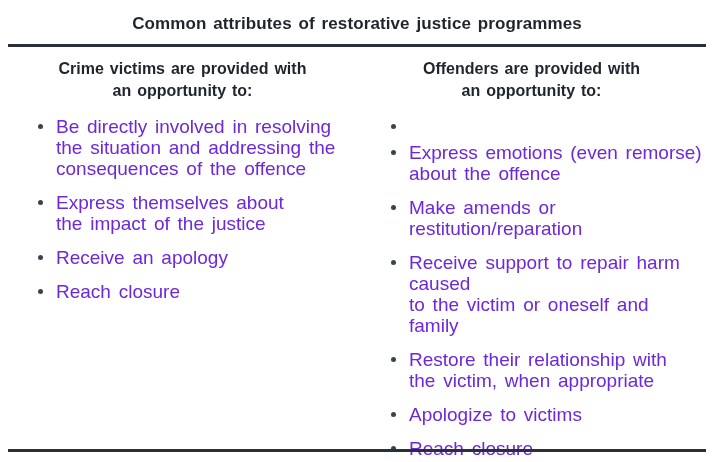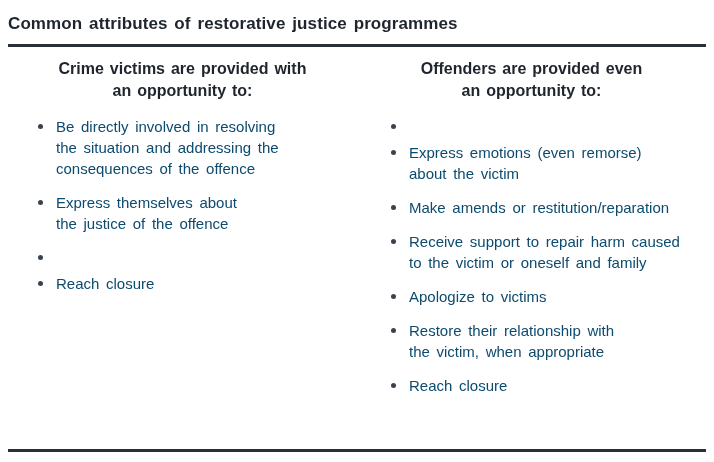--- a/index.html
+++ b/index.html
@@ -11,20 +11,21 @@
     position: relative;
     width: 714px;
     height: 462px;
     box-sizing: border-box;
     background: #ffffff;
     font-family: "Liberation Sans", "DejaVu Sans", sans-serif;
     padding: 10px 8px 0 8px;
     overflow: hidden;
   }
   .title {
+    text-align: center;
     font-weight: bold;
     font-size: 17px;
     line-height: 22px;
     color: #1f252d;
     word-spacing: 2px;
     letter-spacing: 0.1px;
     margin-top: 3px;
   }
   .rule {
     height: 3px;
@@ -62,23 +63,23 @@
     margin: 14px 0 0 0;
     padding: 0 4px 0 30px;
   }
   .col.right ul.items {
     padding-left: 34px;
   }
   ul.items li {
     display: flex;
     align-items: flex-start;
     margin: 0 0 13px 0;
-    font-size: 15px;
+    font-size: 19px;
     line-height: 21px;
-    color: #0c4a6e;
+    color: #6d28d9;
     word-spacing: 2.5px;
   }
   .marker {
     flex: 0 0 auto;
     width: 5px;
     height: 5px;
     border-radius: 50%;
     background: #39434f;
     margin: 8px 13px 0 0;
   }
@@ -103,61 +104,62 @@
       <ul class="items">
         <li>
             <span class="marker"></span>
             <span class="txt">Be directly involved in resolving
 the situation and addressing the
 consequences of the offence</span>
           </li>
         <li>
             <span class="marker"></span>
             <span class="txt">Express themselves about
-the justice of the offence</span>
+the impact of the justice</span>
           </li>
         <li>
             <span class="marker"></span>
+            <span class="txt">Receive an apology</span>
           </li>
         <li>
             <span class="marker"></span>
             <span class="txt">Reach closure</span>
           </li>
       </ul>
     </section>
 
     <section class="col right">
-      <h3 class="col-header">Offenders are provided even
+      <h3 class="col-header">Offenders are provided with
 an opportunity to:</h3>
       <ul class="items">
         <li>
             <span class="marker"></span>
           </li>
         <li>
             <span class="marker"></span>
             <span class="txt">Express emotions (even remorse)
-about the victim</span>
+about the offence</span>
           </li>
         <li>
             <span class="marker"></span>
             <span class="txt">Make amends or restitution/reparation</span>
           </li>
         <li>
             <span class="marker"></span>
             <span class="txt">Receive support to repair harm caused
 to the victim or oneself and family</span>
           </li>
         <li>
             <span class="marker"></span>
-            <span class="txt">Apologize to victims</span>
+            <span class="txt">Restore their relationship with
+the victim, when appropriate</span>
           </li>
         <li>
             <span class="marker"></span>
-            <span class="txt">Restore their relationship with
-the victim, when appropriate</span>
+            <span class="txt">Apologize to victims</span>
           </li>
         <li>
             <span class="marker"></span>
             <span class="txt">Reach closure</span>
           </li>
       </ul>
     </section>
 
   </div>
 

